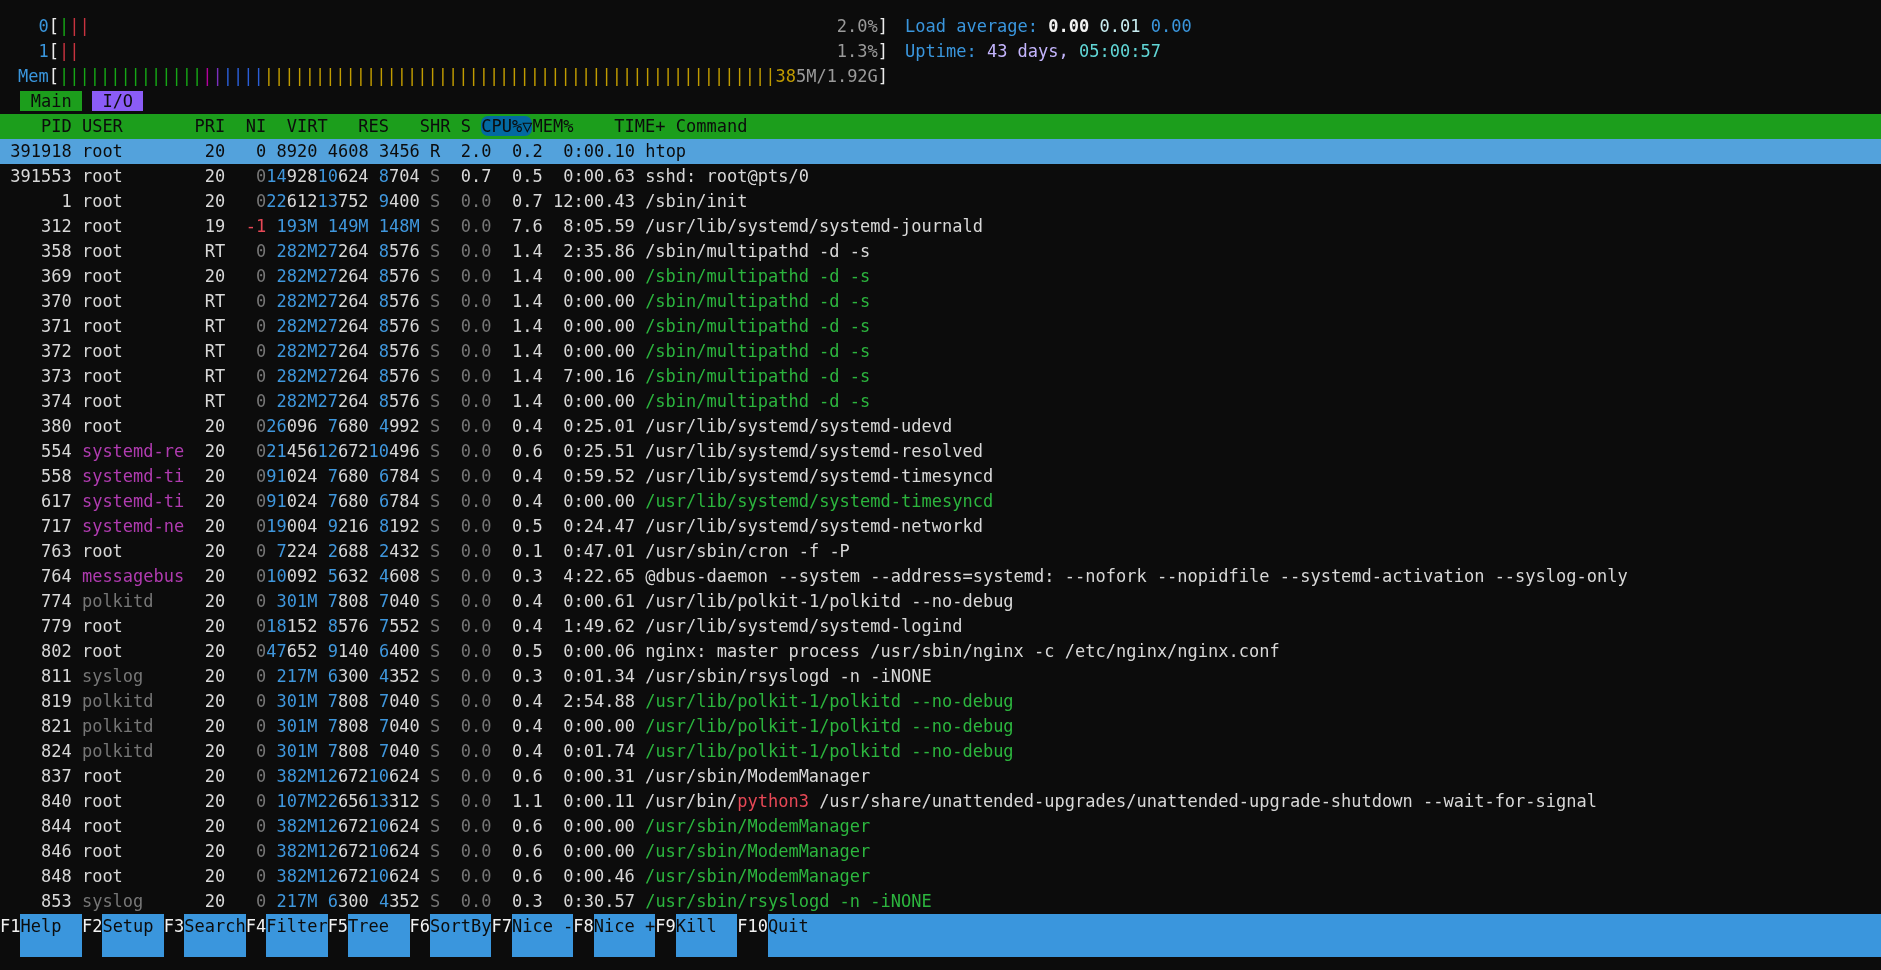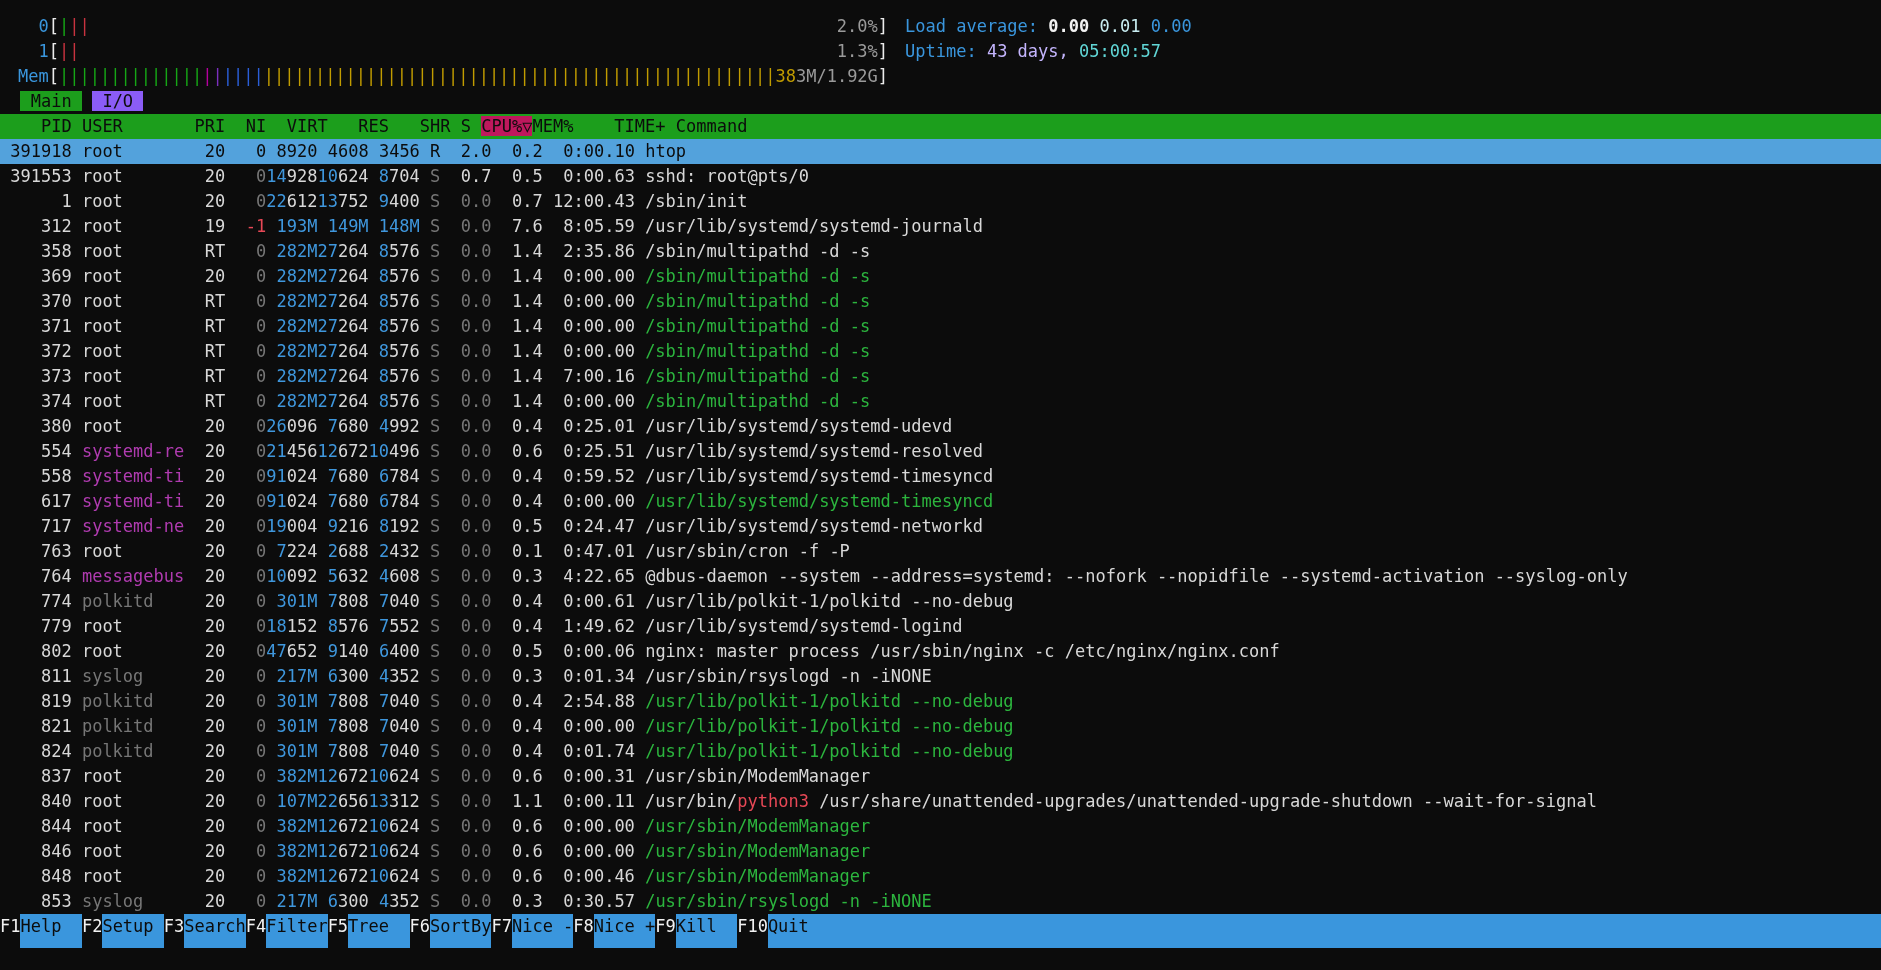--- a/index.html
+++ b/index.html
@@ -34,39 +34,39 @@
   .b-red{color:#c8333f;}
   .b-yellow{color:#c19c00;}
   .b-blue{color:#2b5fd9;}
   .b-magenta{color:#b4009e;}
   .b-purple{color:#7b2fbe;}
   
   #tabs .tab-active{background:#1c9e1c;color:#0c0c0c;}
   #tabs .tab-io{background:#8b5cf6;color:#0c0c0c;}
   
   #thead{background:#1c9e1c;color:#0c0c0c;}
-  #thead .sortcol{background:#be185d;}
+  #thead .sortcol{background:#0369a1;border-radius:7px;}
   
   .row{white-space:pre;height:25px;line-height:25px;}
   .row.selected{background:#53a2dc;}
   .row.selected span{color:#0c0c0c !important;font-weight:normal !important;}
   
-  #fkeys{display:flex;height:34px;line-height:25px;white-space:pre;}
+  #fkeys{display:flex;height:43px;line-height:25px;white-space:pre;}
   #fkeys .fk-key{color:#f2f2f2;background:#0c0c0c;}
   #fkeys .fk-lbl{color:#0c0c0c;background:#3a96dd;}
   #fkeys .fk-fill{flex:1;background:#3a96dd;}
 </style>
 </head>
 <body>
 
 <div>
   <div id="meters">
       <div class="line"><span class="c-lbl">  0</span><span class="c-brk">[</span><span class="b-green">|</span><span class="b-red">||</span><span>                                                                         </span><span class="c-mtx">2.0%</span><span class="c-brk">]</span></div>
       <div class="line"><span class="c-lbl">  1</span><span class="c-brk">[</span><span class="b-red">||</span><span>                                                                          </span><span class="c-mtx">1.3%</span><span class="c-brk">]</span></div>
-      <div class="line"><span class="c-lbl">Mem</span><span class="c-brk">[</span><span class="b-green">||||||||||||||</span><span class="b-magenta">|</span><span class="b-purple">|</span><span class="b-blue">||||</span><span class="b-yellow">||||||||||||||||||||||||||||||||||||||||||||||||||</span><span class="c-yl">38</span><span class="c-mtx">3M/1.92G</span><span class="c-brk">]</span></div>
+      <div class="line"><span class="c-lbl">Mem</span><span class="c-brk">[</span><span class="b-green">||||||||||||||</span><span class="b-magenta">|</span><span class="b-purple">|</span><span class="b-blue">||||</span><span class="b-yellow">||||||||||||||||||||||||||||||||||||||||||||||||||</span><span class="c-yl">38</span><span class="c-mtx">5M/1.92G</span><span class="c-brk">]</span></div>
     </div>
 
   <div id="info-col">
     <div class="line"><span class="c-lbl">Load average:</span><span id="load-segs"><span class="c-bw"> 0.00</span><span class="c-lc"> 0.01</span><span class="c-ldbl"> 0.00</span></span></div>
     <div class="line"><span class="c-lbl">Uptime:</span><span id="uptime-segs"><span class="c-tl"> 43 days,</span><span class="c-cy"> 05:00:57</span></span></div>
   </div>
 
   <div id="tabs" class="line"><span>  </span><span class="tab-active"> Main </span><span> </span><span class="tab-io"> I/O </span></div>
   <div id="thead" class="line"><span>    PID</span><span> </span><span>USER      </span><span> </span><span>PRI</span><span> </span><span> NI</span><span> </span><span> VIRT</span><span> </span><span>  RES</span><span> </span><span>  SHR</span><span> </span><span>S</span><span> </span><span class="sortcol">CPU%▽</span><span>MEM%</span><span> </span><span>   TIME+</span><span> </span><span>Command</span></div>
   <div id="rows">

